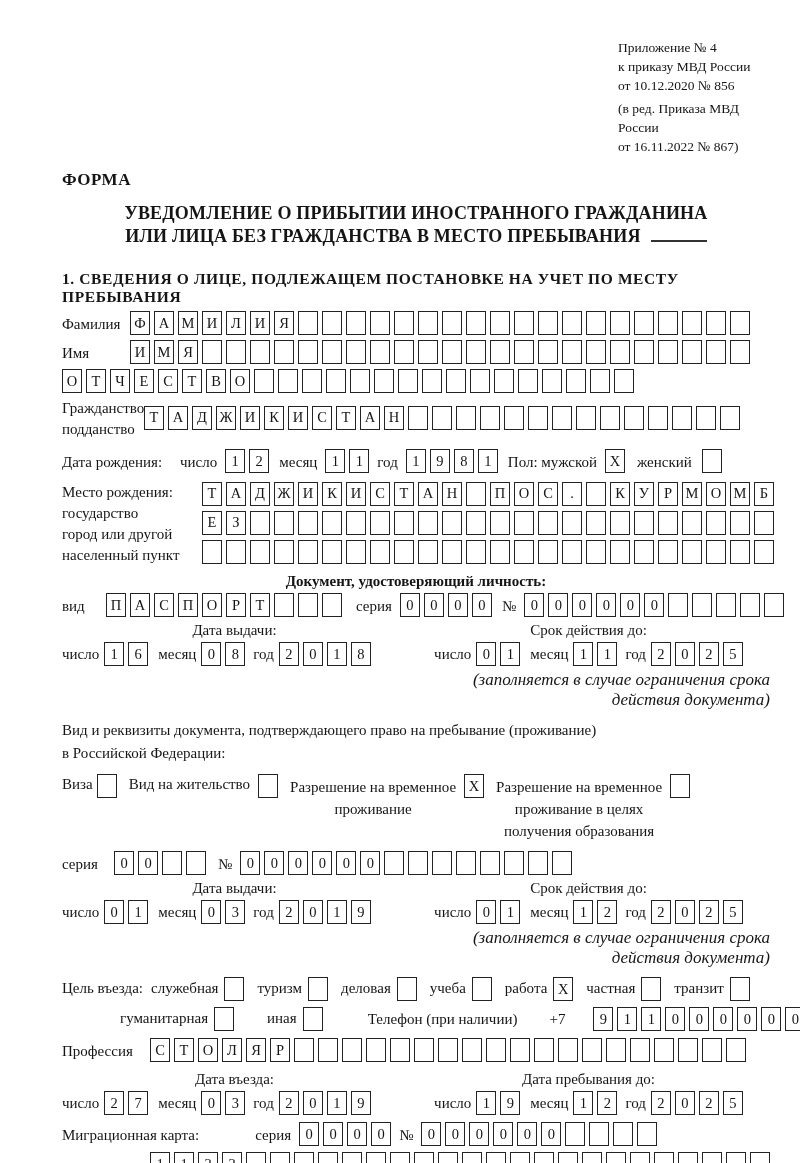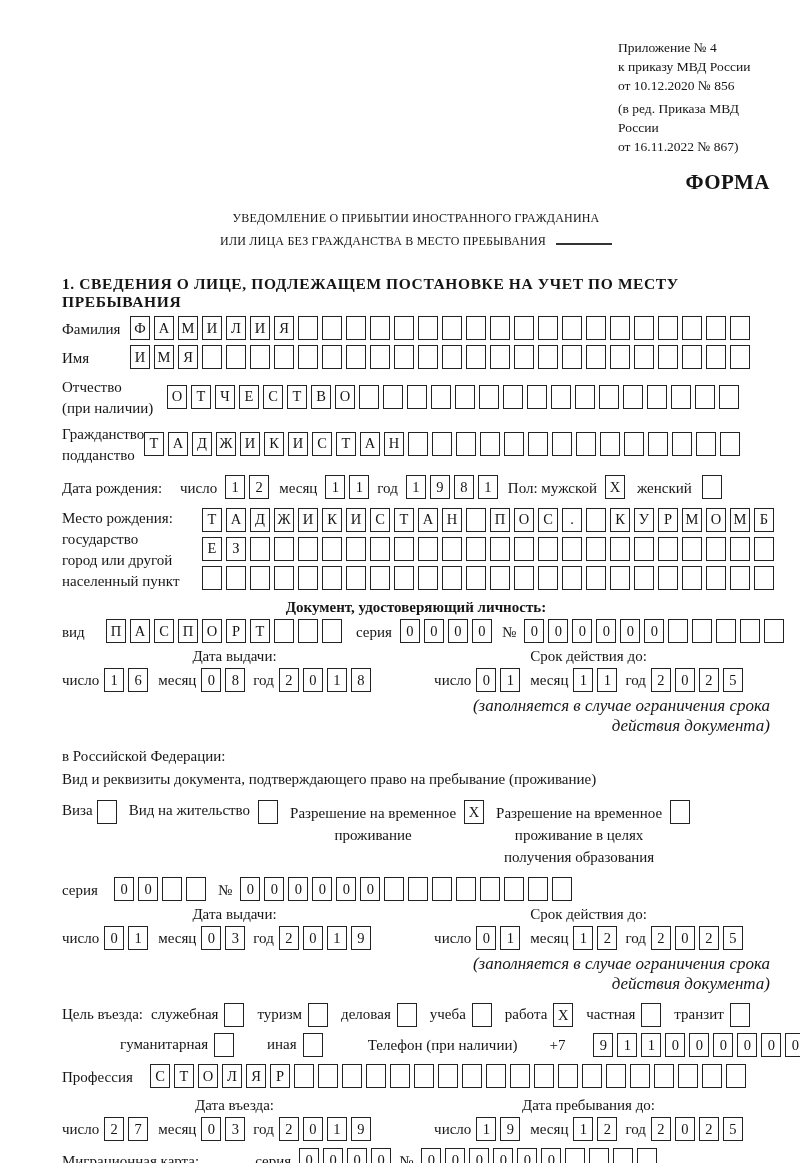--- a/index.html
+++ b/index.html
@@ -5,23 +5,23 @@
   * { box-sizing: border-box; }
   html,body { margin:0; padding:0; background:#fff; }
   .page{
     width:800px; height:1163px; background:#fff; color:#151515;
     font-family:"Liberation Serif", serif; font-size:15px;
     padding:38px 30px 0 62px; overflow:hidden; position:relative;
   }
   
   .annex{ margin-left:556px; font-size:13.5px; line-height:19px; }
   .annex-note{ margin-top:4px; }
-  .forma{ font-weight:bold; text-align:right; margin-top:14px; font-size:21px; letter-spacing:0.5px; }
+  .forma{ font-weight:bold; text-align:left; margin-top:14px; font-size:17px; letter-spacing:0.5px; }
   
-  .title{ font-weight:normal; text-align:center; font-size:12px; line-height:23px; margin-top:12px; letter-spacing:0.2px; }
+  .title{ font-weight:bold; text-align:center; font-size:18px; line-height:23px; margin-top:12px; letter-spacing:0.2px; }
   .blank-line{ display:inline-block; width:56px; border-bottom:2px solid #333; height:13px; margin-left:10px; }
   .sec{ font-weight:bold; margin-top:22px; font-size:15.5px; letter-spacing:0.6px; }
   
   .cells{ display:inline-flex; gap:4px; flex:none; }
   .cell{
     width:20px; height:24px; border:1.6px solid #232323; background:#fff;
     display:flex; align-items:center; justify-content:center;
     font-size:14.5px; flex:none;
   }
   .frow{ display:flex; align-items:center; margin-top:5px; }
@@ -137,24 +137,20 @@
         <span class="cell"></span>
         <span class="cell"></span>
         <span class="cell"></span>
         <span class="cell"></span>
         <span class="cell"></span>
         <span class="cell"></span>
       </span>
   </div>
 
   <div class="frow">
-    <span class="lblcol w105">
-      <div>Отчество</div>
-      <div>(при наличии)</div>
-    </span>
     <span class="cells">
         <span class="cell">О</span>
         <span class="cell">Т</span>
         <span class="cell">Ч</span>
         <span class="cell">Е</span>
         <span class="cell">С</span>
         <span class="cell">Т</span>
         <span class="cell">В</span>
         <span class="cell">О</span>
         <span class="cell"></span>
@@ -405,22 +401,22 @@
             <span class="cell">0</span>
             <span class="cell">2</span>
             <span class="cell">5</span>
           </span>
       </div>
       <div class="fnote">(заполняется в случае ограничения срока действия документа)</div>
     </div>
   </div>
 
   <div class="intro">
+    <div>Вид и реквизиты документа, подтверждающего право на пребывание (проживание)</div>
     <div>в Российской Федерации:</div>
-    <div>Вид и реквизиты документа, подтверждающего право на пребывание (проживание)</div>
   </div>
 
   <div class="optrow">
     <div class="opt">
       <span class="optlbl">Виза</span>
       <span class="cell" style="margin-left:4px;"></span>
     </div>
     <div class="opt ml25">
       <span class="optlbl">Вид на жительство</span>
       <span class="cell ml14"></span>

